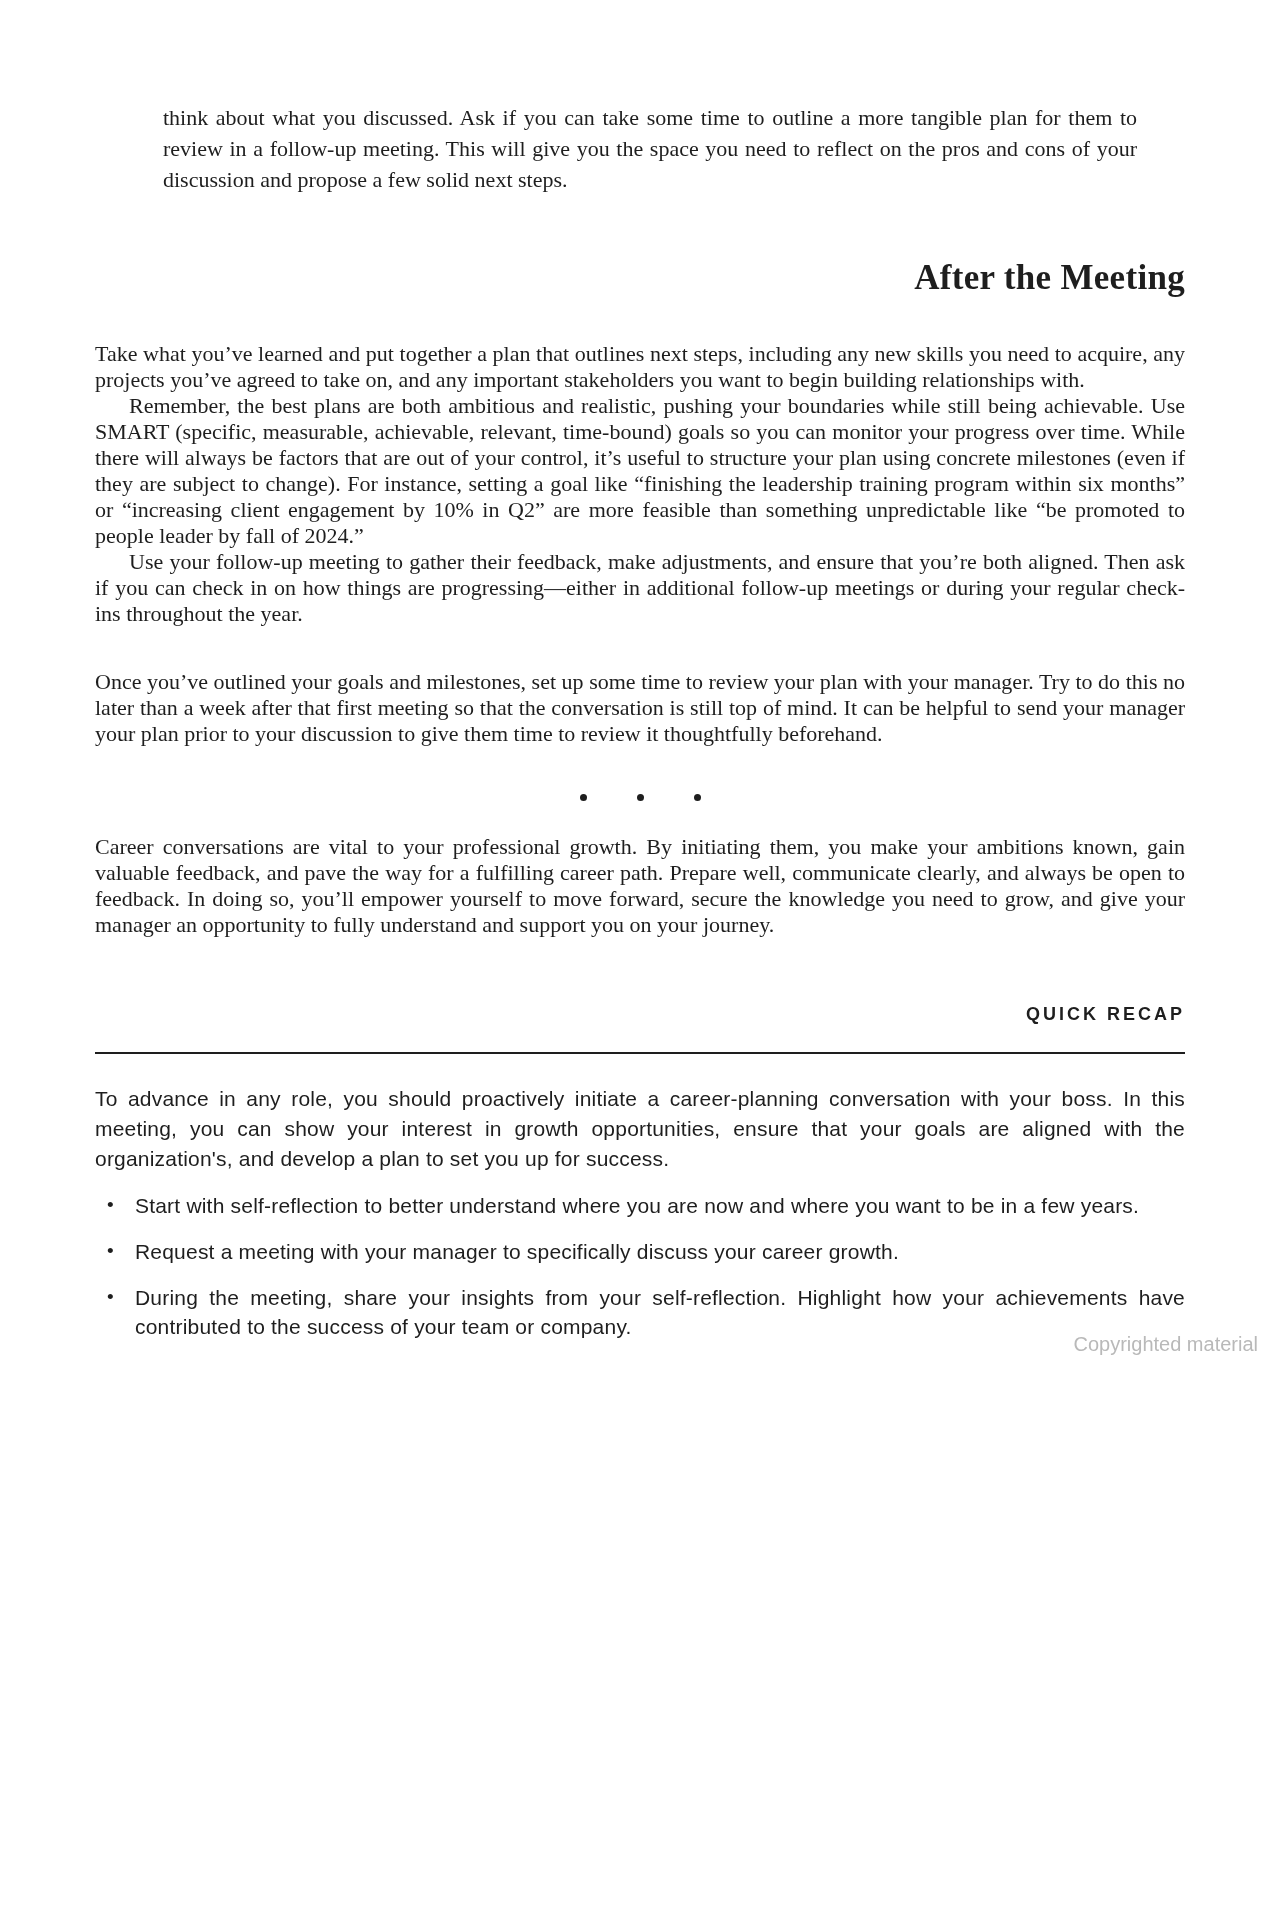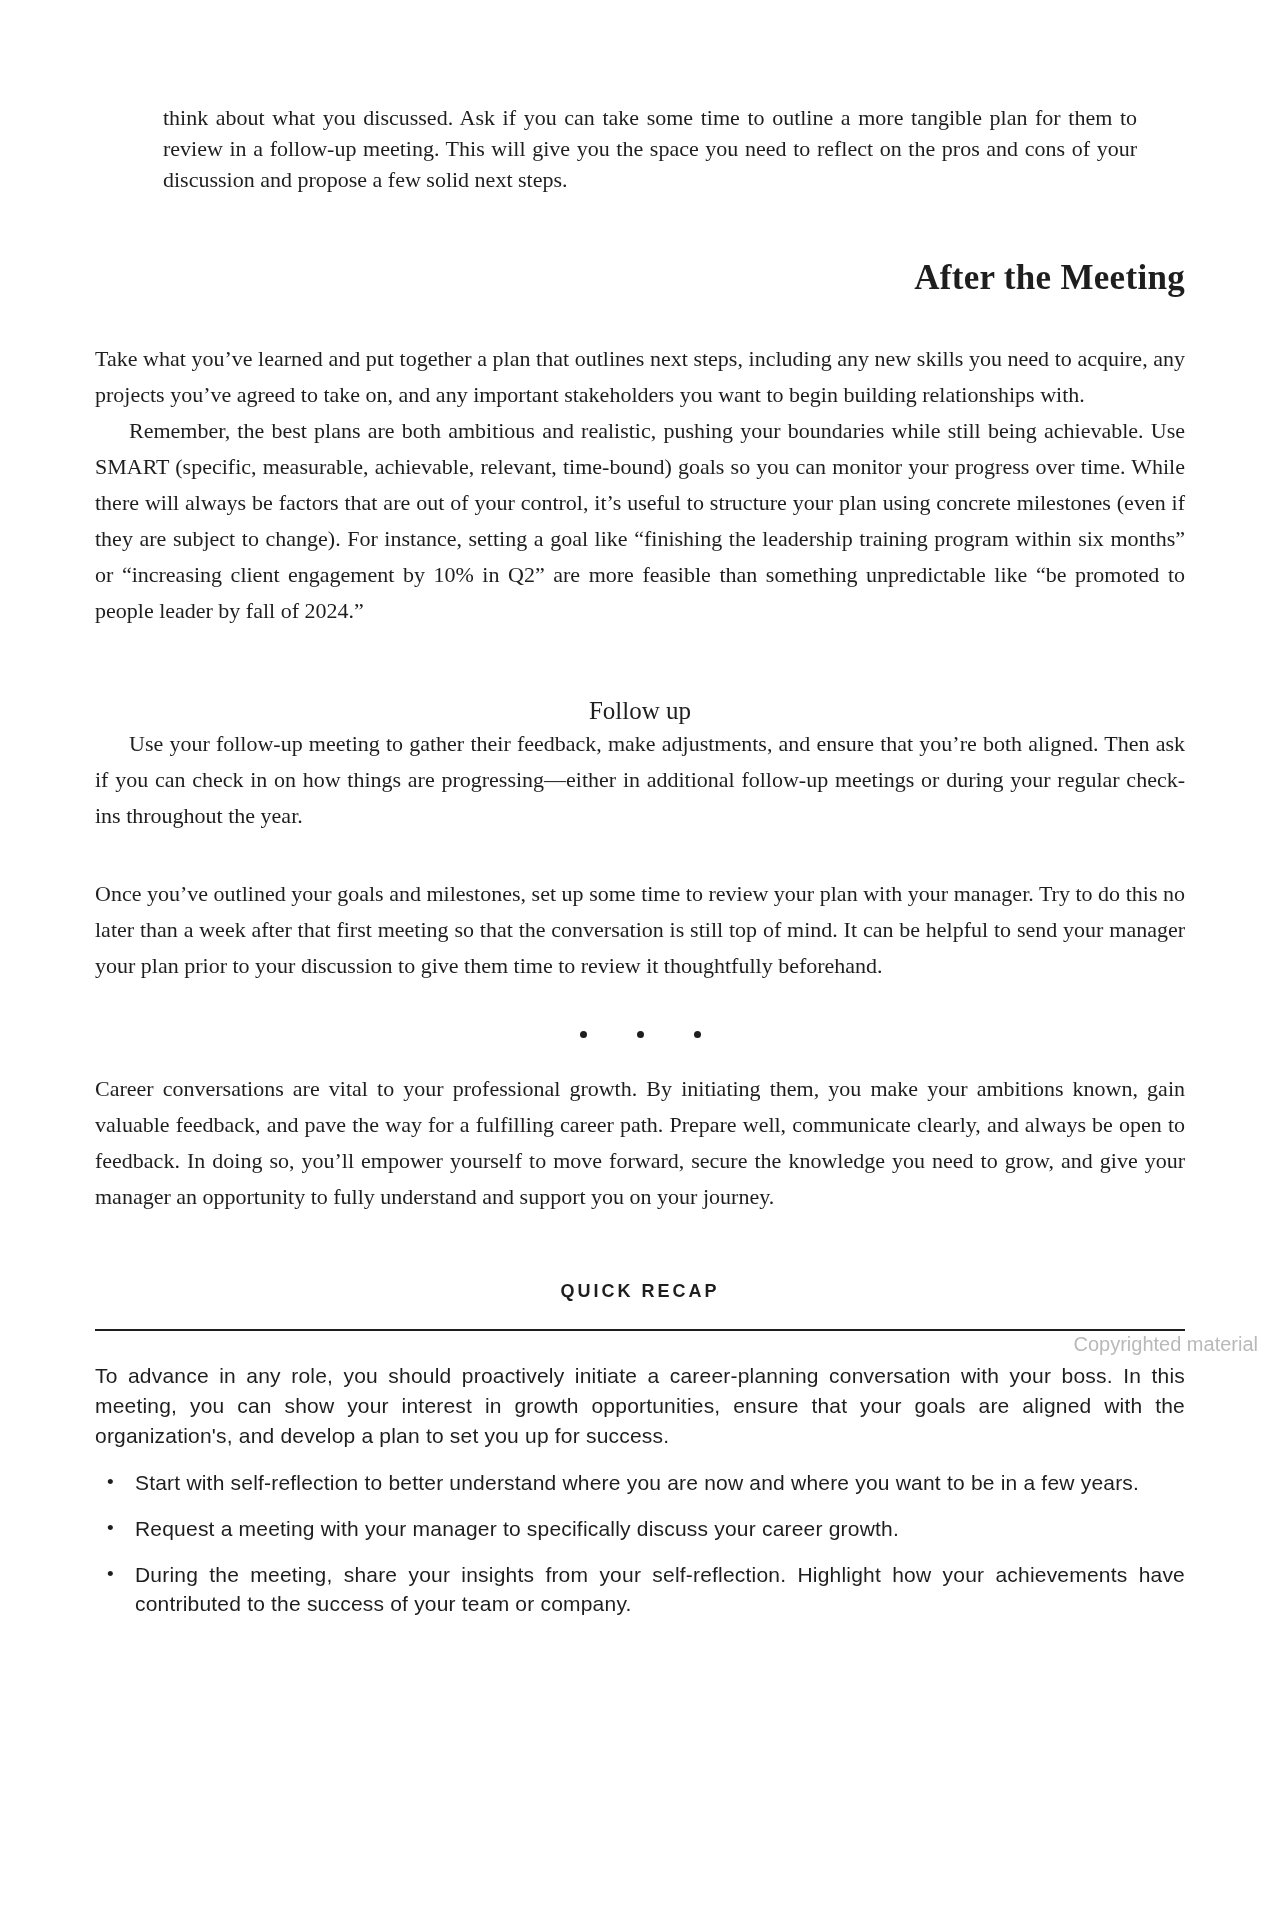--- a/index.html
+++ b/index.html
@@ -40,21 +40,21 @@
     margin: 66px 0 0 0;
     text-align: center;
     font-size: 25px;
     line-height: 31px;
     font-weight: 400;
   }
 
   .body {
     margin: 0;
     font-size: 22px;
-    line-height: 36px;
+    line-height: 26px;
   }
   .first-para { margin-top: 42px; }
   .indent { text-indent: 34px; }
   .closing { margin-top: 33px; }
 
   .dots {
     margin-top: 46px;
     height: 8px;
     display: flex;
     justify-content: center;
@@ -67,21 +67,21 @@
     border-radius: 50%;
     background: #1e1e1e;
   }
 
   .recap {
     margin-top: 64px;
     font-family: "Liberation Sans", sans-serif;
   }
   .recap-title {
     margin: 0;
-    text-align: center;
+    text-align: right;
     font-size: 18px;
     line-height: 24px;
     font-weight: 700;
     letter-spacing: 3px;
     color: #1e1e1e;
   }
   .recap-rule {
     margin: 26px 0 0 0;
     border: none;
     border-top: 2px solid #1e1e1e;
@@ -135,21 +135,20 @@
   <p class="intro justify">think about what you discussed. Ask if you can take some time to outline a more tangible plan for them to review in a follow-up meeting. This will give you the space you need to reflect on the pros and cons of your discussion and propose a few solid next steps.</p>
 
   <h1 class="chapter-title">After the Meeting</h1>
 
   <section>
     <p class="body justify first-para">Take what you’ve learned and put together a plan that outlines next steps, including any new skills you need to acquire, any projects you’ve agreed to take on, and any important stakeholders you want to begin building relationships with.</p>
     <p class="body justify indent">Remember, the best plans are both ambitious and realistic, pushing your boundaries while still being achievable. Use SMART (specific, measurable, achievable, relevant, time-bound) goals so you can monitor your progress over time. While there will always be factors that are out of your control, it’s useful to structure your plan using concrete milestones (even if they are subject to change). For instance, setting a goal like “finishing the leadership training program within six months” or “increasing client engagement by 10% in Q2” are more feasible than something unpredictable like “be promoted to people leader by fall of 2024.”</p>
   </section>
 
   <section>
-    <h2 class="section-title">Follow up</h2>
     <p class="body justify indent">Use your follow-up meeting to gather their feedback, make adjustments, and ensure that you’re both aligned. Then ask if you can check in on how things are progressing—either in additional follow-up meetings or during your regular check-ins throughout the year.</p>
     <p class="body justify first-para">Once you’ve outlined your goals and milestones, set up some time to review your plan with your manager. Try to do this no later than a week after that first meeting so that the conversation is still top of mind. It can be helpful to send your manager your plan prior to your discussion to give them time to review it thoughtfully beforehand.</p>
   </section>
 
   <div class="dots">
     <span class="dot"></span>
     <span class="dot"></span>
     <span class="dot"></span>
   </div>
 

